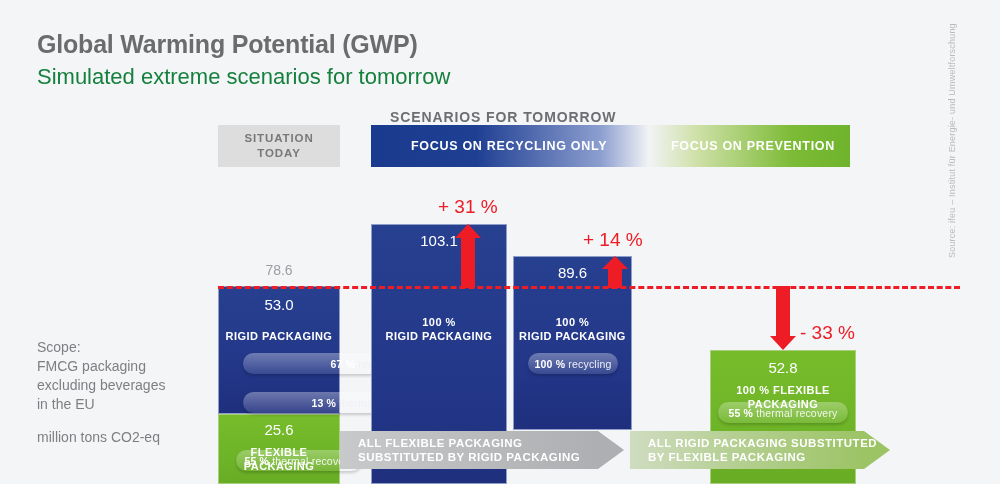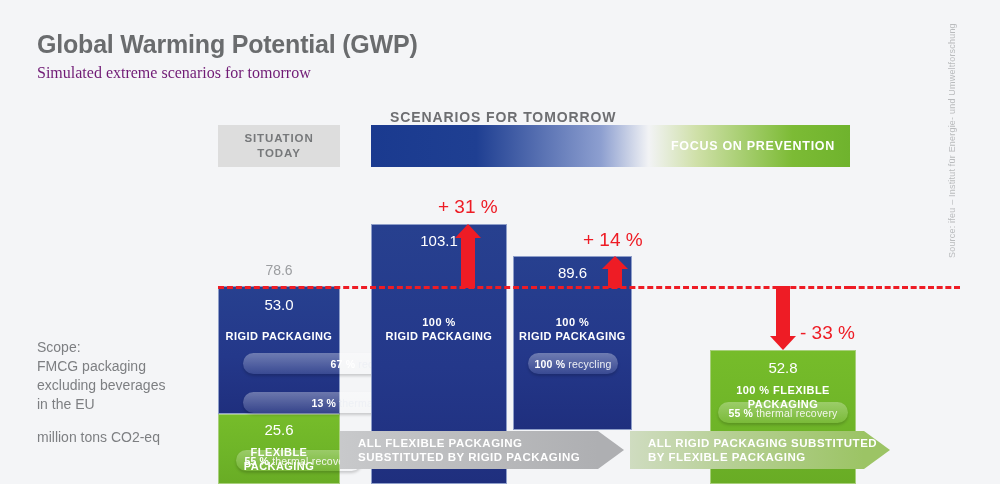--- a/index.html
+++ b/index.html
@@ -13,21 +13,21 @@
   }
   #stage{position:absolute;left:0;top:0;width:1000px;height:484px;}
 
   
   .title{
     position:absolute;left:37px;top:30px;
     font-size:25px;font-weight:bold;color:#6a6c6e;letter-spacing:-0.2px;
   }
   .subtitle{
     position:absolute;left:37px;top:64px;
-    font-size:16px;font-weight:normal;color:#701a75;font-family:Liberation Serif, serif;
+    font-size:22px;font-weight:normal;color:#15803d;
   }
 
   
   .logo{position:absolute;left:800px;top:31px;width:170px;height:40px;}
   .logo-mark{position:absolute;left:0;top:2px;width:48px;height:34px;}
   .logo-text{position:absolute;left:52px;top:0;}
   .logo-flex{
     font-size:23px;font-weight:bold;color:#f39200;letter-spacing:0.5px;line-height:24px;
   }
   .logo-pack{
@@ -168,20 +168,21 @@
 
 
   <div class="scen-label">SCENARIOS FOR TOMORROW</div>
 
   <div class="sit-box">
     <span>SITUATION</span>
     <span>TODAY</span>
   </div>
 
   <div class="grad-box">
+    <span class="lbl-left">FOCUS ON RECYCLING ONLY</span>
     <span class="lbl-right">FOCUS ON PREVENTION</span>
   </div>
 
   <div class="chart">
 
     <div class="ext-val" style="left:218px;top:262px;width:122px;">78.6</div>
 
     <div class="bar blue" style="left:218px;top:286px;width:122px;height:128px;">
       <div class="bar-val" style="top:9px;">53.0</div>
       <div class="bar-cap" style="top:42px;">RIGID PACKAGING</div>

